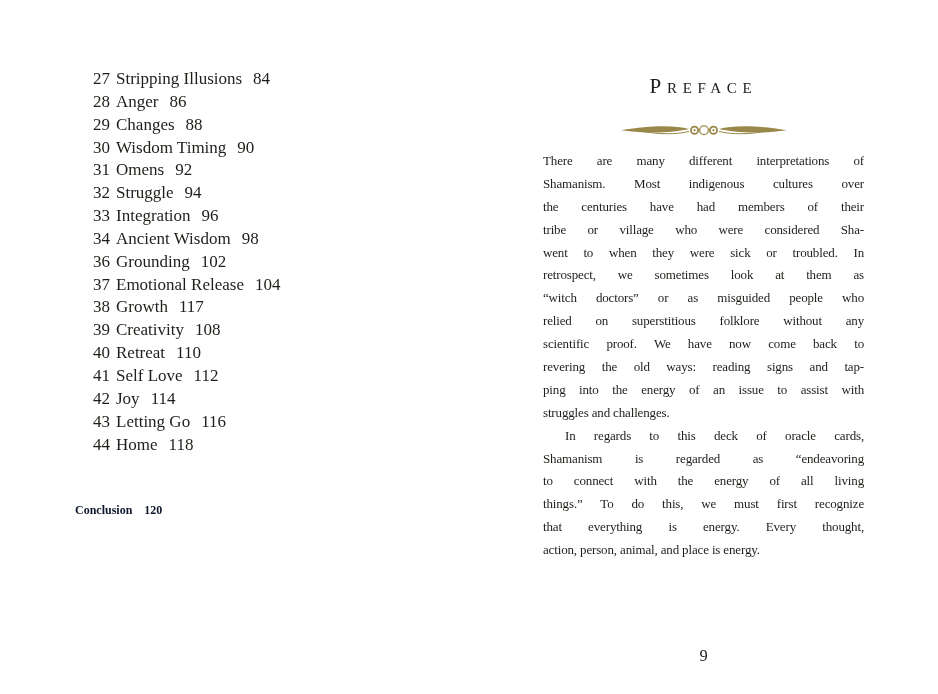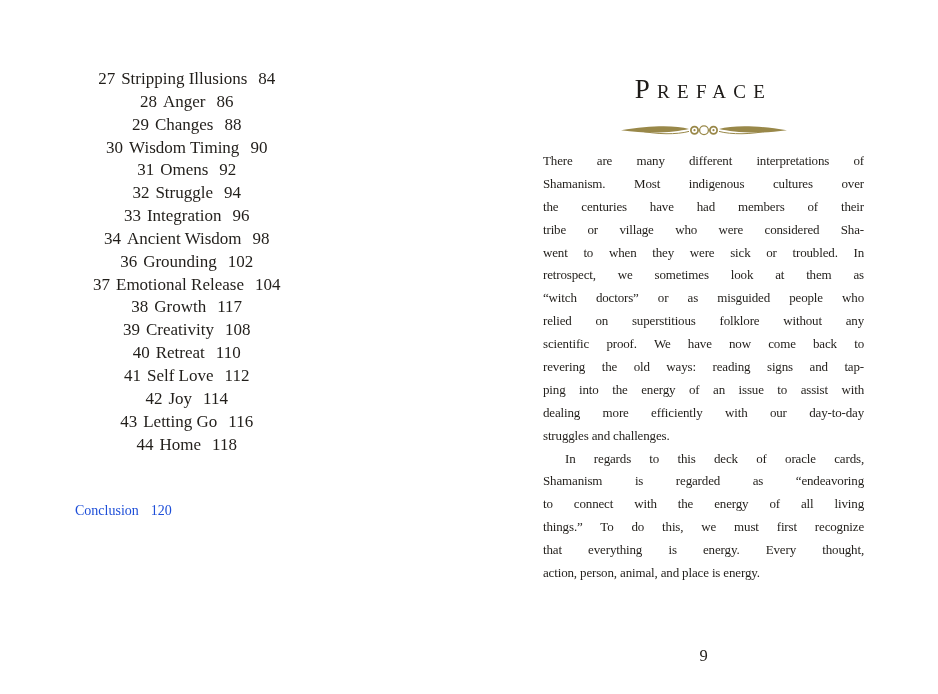--- a/index.html
+++ b/index.html
@@ -13,43 +13,42 @@
     overflow: hidden;
   }
   
   .toc {
     position: absolute;
     left: 93px;
     top: 68px;
     font-size: 17px;
     line-height: 22.85px;
     white-space: nowrap;
-    text-align: center;
   }
   .toc-row .num { display: inline-block; margin-right: 6px; }
   .toc-row .pg  { margin-left: 11px; }
   .conclusion {
     position: absolute;
     left: 75px;
     top: 503px;
-    font-size: 14px;
-    font-weight: normal;
-    color: #1d4ed8;
+    font-size: 12px;
+    font-weight: bold;
+    color: #0f172a;
     white-space: nowrap;
   }
   .conclusion .pg { margin-left: 12px; }
   
   .preface-title {
     position: absolute;
     left: 543px;
     top: 74px;
     width: 321px;
     margin: 0;
     text-align: center;
-    font-size: 27px;
+    font-size: 21px;
     font-weight: 400;
     font-variant: small-caps;
     letter-spacing: 0.27em;
     color: #1d1a17;
   }
   .ornament-wrap {
     position: absolute;
     left: 543px;
     top: 122px;
     width: 321px;
@@ -147,21 +146,20 @@
       <div class="line">Shamanism. Most indigenous cultures over</div>
       <div class="line">the centuries have had members of their</div>
       <div class="line">tribe or village who were considered Sha-</div>
       <div class="line">went to when they were sick or troubled. In</div>
       <div class="line">retrospect, we sometimes look at them as</div>
       <div class="line">“witch doctors” or as misguided people who</div>
       <div class="line">relied on superstitious folklore without any</div>
       <div class="line">scientific proof. We have now come back to</div>
       <div class="line">revering the old ways: reading signs and tap-</div>
       <div class="line">ping into the energy of an issue to assist with</div>
-      <div class="line">dealing more efficiently with our day-to-day</div>
       <div class="line para-end">struggles and challenges.</div>
       <div class="line indent">In regards to this deck of oracle cards,</div>
       <div class="line">Shamanism is regarded as “endeavoring</div>
       <div class="line">to connect with the energy of all living</div>
       <div class="line">things.” To do this, we must first recognize</div>
       <div class="line">that everything is energy. Every thought,</div>
       <div class="line para-end">action, person, animal, and place is energy.</div>
     </div>
 
     <div class="folio">9</div>

